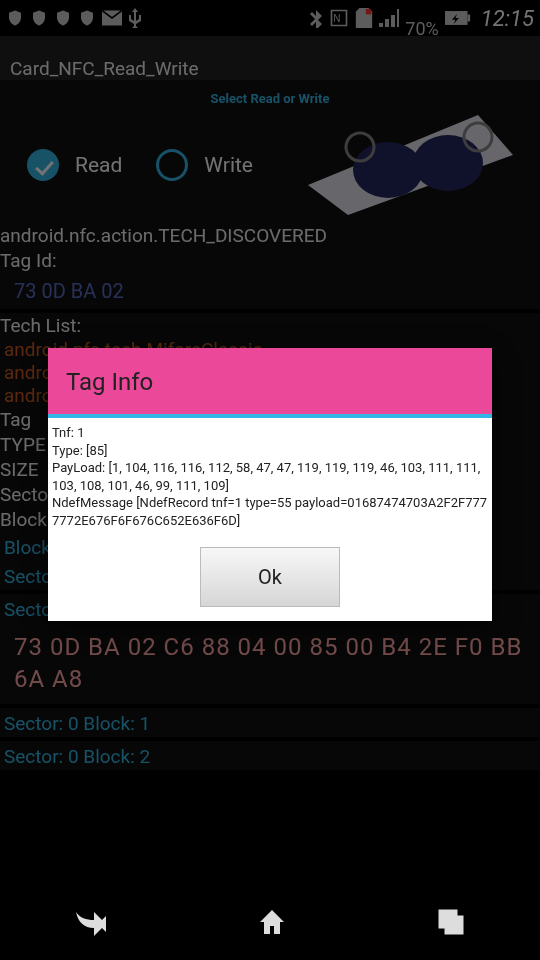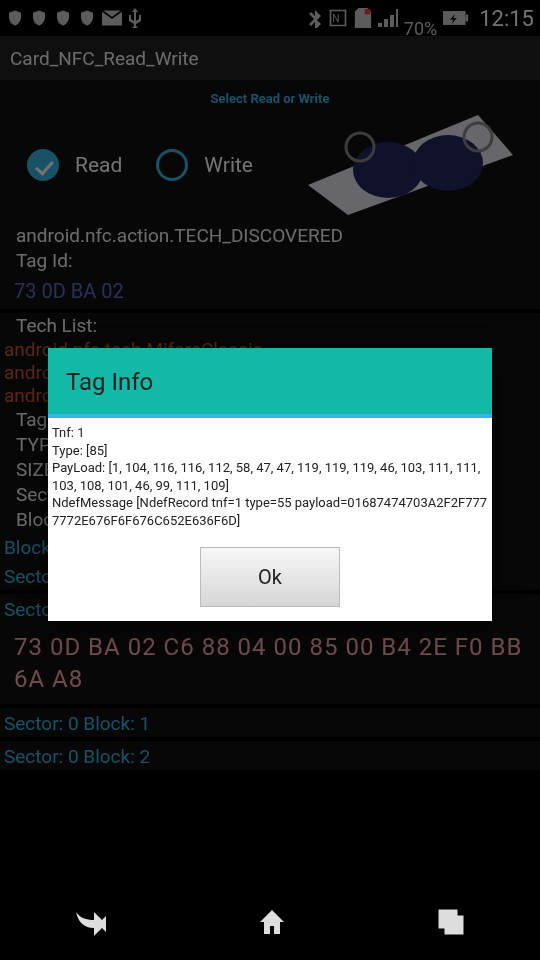--- a/index.html
+++ b/index.html
@@ -5,50 +5,50 @@
   * { margin: 0; padding: 0; box-sizing: border-box; }
   html, body { width: 540px; height: 960px; overflow: hidden; font-family: Roboto, "Helvetica Neue", Arial, sans-serif; }
   body { background: #000; color: #fff; position: relative; }
 
   
   .statusbar { height: 36px; background: #000; display: flex; align-items: center; padding: 0 6px; font-size: 20px; }
   .statusbar .left { display: flex; gap: 6px; align-items: center; }
   .statusbar .right { margin-left: auto; display: flex; gap: 6px; align-items: center; }
   .statusbar svg { fill: #ccc; }
   .bat { color: #ccc; font-size: 18px; margin-top: 20px; }
-  .clock { color: #fff; font-size: 22px; margin-left: 4px; }
+  .clock { color: #fff; font-size: 22px; margin-left: 4px; font-style: italic; }
 
   
-  .actionbar { height: 44px; background: #222; color: #eee; font-size: 19px; display: flex; align-items: center; padding-left: 10px; }
+  .actionbar { height: 44px; background: #222; color: #eee; font-size: 19px; display: flex; align-items: flex-end; padding-left: 10px; }
 
   
   .main { background: #111; }
   .selbar { text-align: center; padding: 8px 0 4px; }
   .sellabel { color: #33b5e5; font-size: 13px; font-weight: 700; }
   .radiorow { display: flex; align-items: center; padding: 4px 27px 8px; gap: 16px; }
   .radio { width: 32px; height: 32px; border-radius: 50%; border: 3px solid #33b5e5; display: inline-block; position: relative; }
   .radio.checked { background: #33b5e5; }
   .radio.checked::after { content:""; position:absolute; left:6px; top:9px; width:14px; height:7px; border-left:3px solid #fff; border-bottom:3px solid #fff; transform:rotate(-48deg); }
   .radiolabel { font-size: 21px; color: #fff; margin-right: 18px; }
   .keyimg { margin-left: auto; width: 205px; height: 100px; }
 
   
-  .line { font-size: 19px; padding: 1px 16px; color: #eee; } 
+  .line { font-size: 19px; padding: 1px 0; color: #eee; } 
   .value { color: #5b6cc4; font-size: 20px; font-weight: normal; padding: 6px 14px; }
   .listline { color: #c95a1f; font-size: 19px; padding: 0 4px; }
   .sectorhdr { color: #33b5e5; font-size: 19px; padding: 4px 4px 2px; }
   .hexblock { color: #fca5a5; font-size: 24px; font-weight: normal; padding: 8px 14px; line-height: 1.35; word-break: break-all; letter-spacing: 1px; }
   .divider { height: 4px; background: #000; }
 
   
   .scrim { position: absolute; inset: 0; background: rgba(0,0,0,0.55); }
 
   
   .dialog { position: absolute; left: 48px; top: 348px; width: 444px; background: #fff; box-shadow: 0 6px 20px rgba(0,0,0,.6); }
-  .dialog-title { background: #14b8a6; color: #222; font-size: 24px; padding: 20px 18px 18px; }
+  .dialog-title { background: #ec4899; color: #222; font-size: 24px; padding: 20px 18px 18px; }
   .dialog-divider { height: 4px; background: #33b5e5; }
   .dialog-body { padding: 6px 4px 8px; color: #222; font-size: 13px; line-height: 1.35; word-break: break-all; }
   .dialog-body div { margin-bottom: 0; }
   .dialog-actions { padding: 10px 0 14px; display: flex; justify-content: center; }
   .okbtn { width: 140px; height: 60px; background: linear-gradient(#f7f7f7,#d6d6d6); border: 1px solid #bbb; font-size: 20px; color: #222; display:flex; align-items:center; justify-content:center; cursor:pointer; }
 
   
   .navbar { position:absolute; bottom:0; left:0; right:0; height:72px; background:#000; display:flex; justify-content:space-around; align-items:center; }
   .navbtn svg { fill:#ddd; }
 </style>

